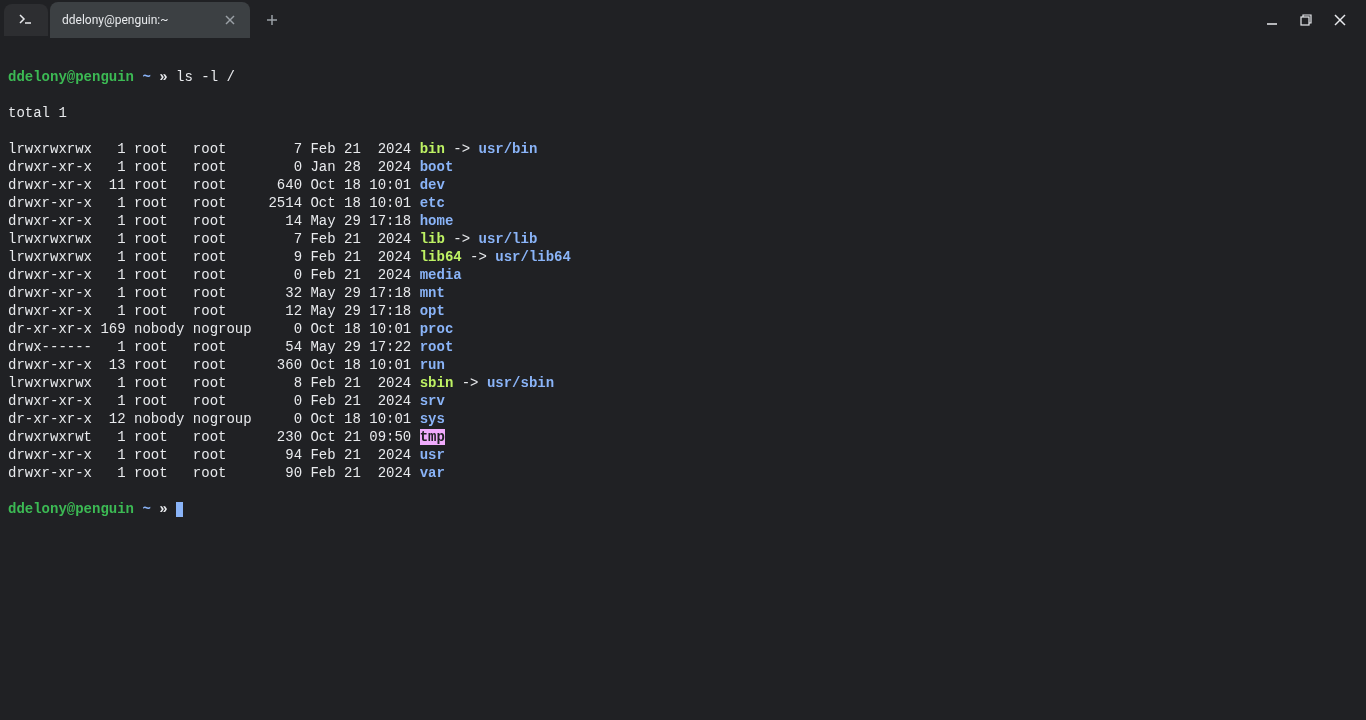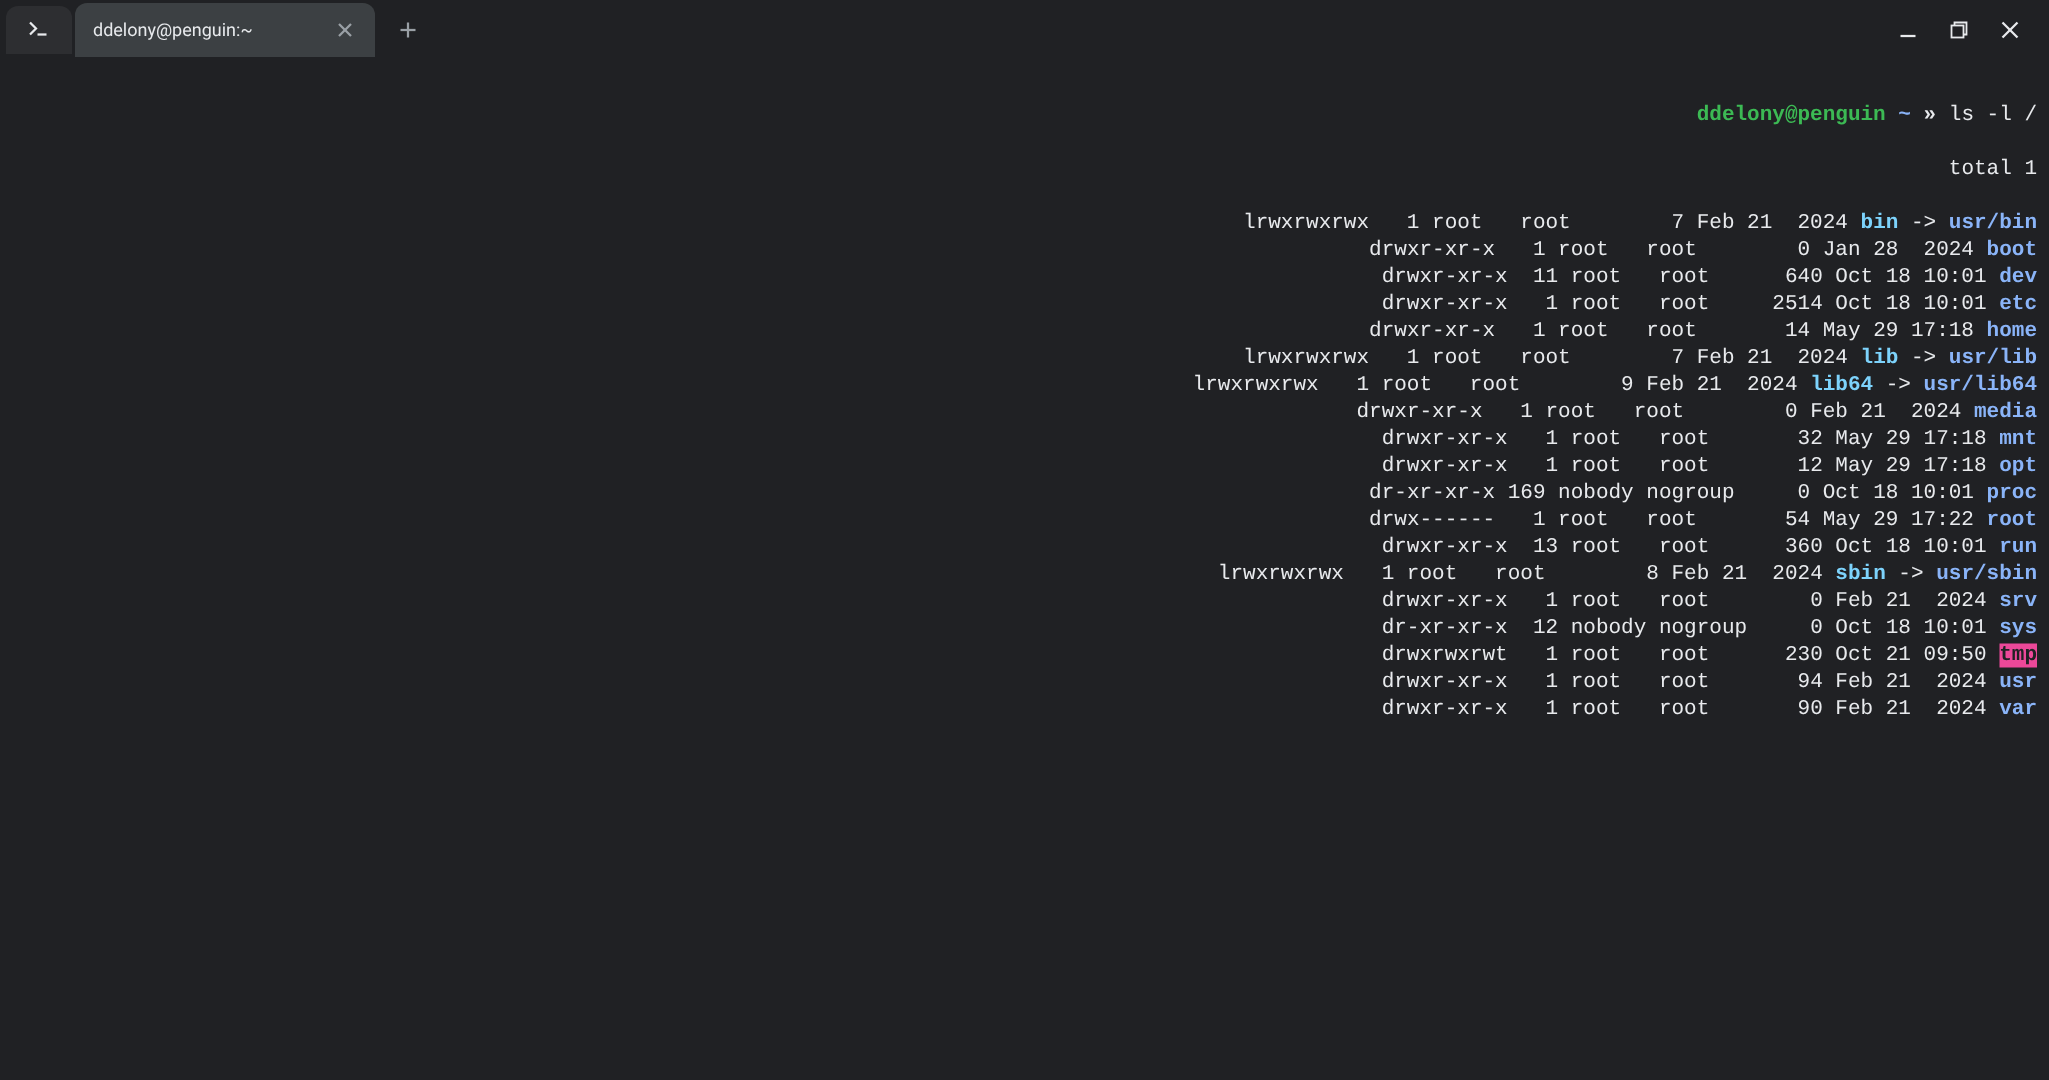--- a/index.html
+++ b/index.html
@@ -89,32 +89,32 @@
       padding: 10px 8px;
       line-height: 18px;
       white-space: pre;
       font-weight: 500;
     }
     .prompt-user { color: #3cba54; font-weight: bold; }
     .prompt-path { color: #8ab4f8; font-weight: bold; }
     .prompt-arrow { color: #e8eaed; font-weight: bold; }
     .cmd { color: #e8eaed; }
     .dir { color: #8ab4f8; font-weight: bold; font-family: Liberation Mono, monospace; }
-    .symlink { color: #7dd3fc; font-weight: bold; }
+    .symlink { color: #bef264; font-weight: bold; }
     .symlink-arrow { color: #e8eaed; }
-    .sticky { background: #ec4899; color: #202124; font-weight: bold; }
+    .sticky { background: #f0abfc; color: #202124; font-weight: bold; }
     .plain { color: #e8eaed; }
     .cursor {
       display: inline-block;
       width: 7px;
       height: 15px;
       background: #8ab4f8;
       vertical-align: text-bottom;
     }
-    .line { display: block; text-align: right; }
+    .line { display: block; }
   </style>
 </head>
 <body>
 
 <div class="titlebar">
   <div class="tab-group">
     <div class="icon-tab">
       <svg width="16" height="16" viewBox="0 0 16 16">
         <path d="M2 3 L6 7 L2 11" stroke="#e8eaed" stroke-width="1.5" fill="none"></path>
         <line x1="7" y1="11" x2="13" y2="11" stroke="#e8eaed" stroke-width="1.5"></line>
@@ -154,13 +154,14 @@
         <line x1="11" y1="1" x2="1" y2="11" stroke="#e8eaed" stroke-width="1.5"></line>
       </svg>
     </div>
   </div>
 </div>
 
 <div class="terminal">
 <span class="line"><span class="prompt-user">ddelony@penguin</span> <span class="prompt-path">~</span> <span class="prompt-arrow">»</span> <span class="cmd">ls -l /</span></span>
 <span class="line plain">total 1</span>
 <div id="listing-container"><span class="line"><span class="plain">lrwxrwxrwx   1 root   root        7 Feb 21  2024 </span><span class="symlink">bin</span><span class="symlink-arrow"> -&gt; </span><span class="dir">usr/bin</span></span><span class="line"><span class="plain">drwxr-xr-x   1 root   root        0 Jan 28  2024 </span><span class="dir">boot</span></span><span class="line"><span class="plain">drwxr-xr-x  11 root   root      640 Oct 18 10:01 </span><span class="dir">dev</span></span><span class="line"><span class="plain">drwxr-xr-x   1 root   root     2514 Oct 18 10:01 </span><span class="dir">etc</span></span><span class="line"><span class="plain">drwxr-xr-x   1 root   root       14 May 29 17:18 </span><span class="dir">home</span></span><span class="line"><span class="plain">lrwxrwxrwx   1 root   root        7 Feb 21  2024 </span><span class="symlink">lib</span><span class="symlink-arrow"> -&gt; </span><span class="dir">usr/lib</span></span><span class="line"><span class="plain">lrwxrwxrwx   1 root   root        9 Feb 21  2024 </span><span class="symlink">lib64</span><span class="symlink-arrow"> -&gt; </span><span class="dir">usr/lib64</span></span><span class="line"><span class="plain">drwxr-xr-x   1 root   root        0 Feb 21  2024 </span><span class="dir">media</span></span><span class="line"><span class="plain">drwxr-xr-x   1 root   root       32 May 29 17:18 </span><span class="dir">mnt</span></span><span class="line"><span class="plain">drwxr-xr-x   1 root   root       12 May 29 17:18 </span><span class="dir">opt</span></span><span class="line"><span class="plain">dr-xr-xr-x 169 nobody nogroup     0 Oct 18 10:01 </span><span class="dir">proc</span></span><span class="line"><span class="plain">drwx------   1 root   root       54 May 29 17:22 </span><span class="dir">root</span></span><span class="line"><span class="plain">drwxr-xr-x  13 root   root      360 Oct 18 10:01 </span><span class="dir">run</span></span><span class="line"><span class="plain">lrwxrwxrwx   1 root   root        8 Feb 21  2024 </span><span class="symlink">sbin</span><span class="symlink-arrow"> -&gt; </span><span class="dir">usr/sbin</span></span><span class="line"><span class="plain">drwxr-xr-x   1 root   root        0 Feb 21  2024 </span><span class="dir">srv</span></span><span class="line"><span class="plain">dr-xr-xr-x  12 nobody nogroup     0 Oct 18 10:01 </span><span class="dir">sys</span></span><span class="line"><span class="plain">drwxrwxrwt   1 root   root      230 Oct 21 09:50 </span><span class="sticky">tmp</span></span><span class="line"><span class="plain">drwxr-xr-x   1 root   root       94 Feb 21  2024 </span><span class="dir">usr</span></span><span class="line"><span class="plain">drwxr-xr-x   1 root   root       90 Feb 21  2024 </span><span class="dir">var</span></span></div>
+<span class="line"><span class="prompt-user">ddelony@penguin</span> <span class="prompt-path">~</span> <span class="prompt-arrow">»</span> <span class="cursor"></span></span>
 </div>
 
 </body></html>

